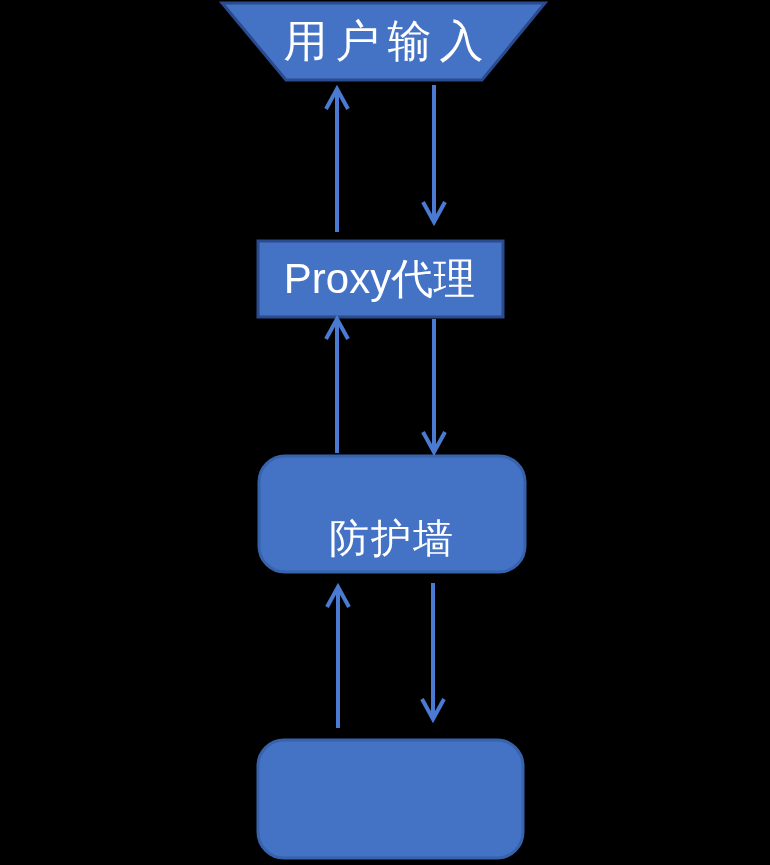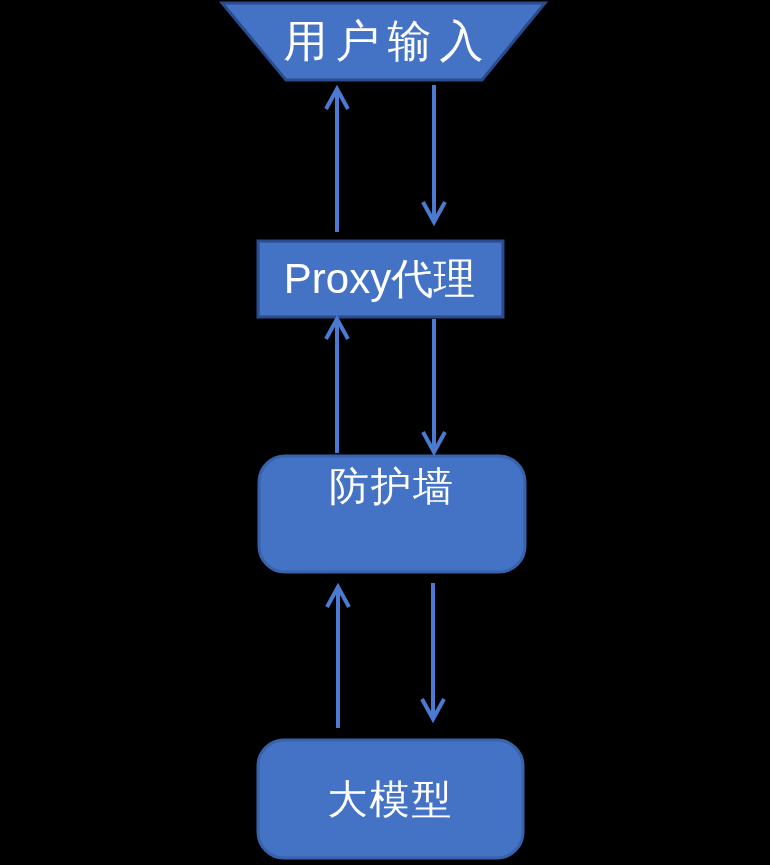--- a/index.html
+++ b/index.html
@@ -46,21 +46,21 @@
   }
   .label-user-input {
     left: 222px; top: 3px; width: 323px; height: 77px;
     font-size: 44px; letter-spacing: 8px; padding-left: 8px;
   }
   .label-proxy {
     left: 257px; top: 241px; width: 245px; height: 76px;
     font-size: 42px;
   }
   .label-firewall {
-    left: 259px; top: 428px; width: 266px; height: 116px;
+    left: 259px; top: 480px; width: 266px; height: 116px;
     font-size: 40px; letter-spacing: 2px;
   }
   .label-llm {
     left: 258px; top: 740px; width: 265px; height: 118px;
     font-size: 40px; letter-spacing: 2px;
   }
 </style>
 </head>
 <body>
 
@@ -106,14 +106,13 @@
       <polyline class="arrow-head" points="422,699 433,719 444,699"></polyline>
     </g>
   </svg>
 
   <div class="label label-user-input">用户输入</div>
 
   <div class="label label-proxy">Proxy代理</div>
 
   <div class="label label-firewall">防护墙</div>
 
-  <div class="label label-llm">大模型</div>
 </div>
 
 </body></html>

